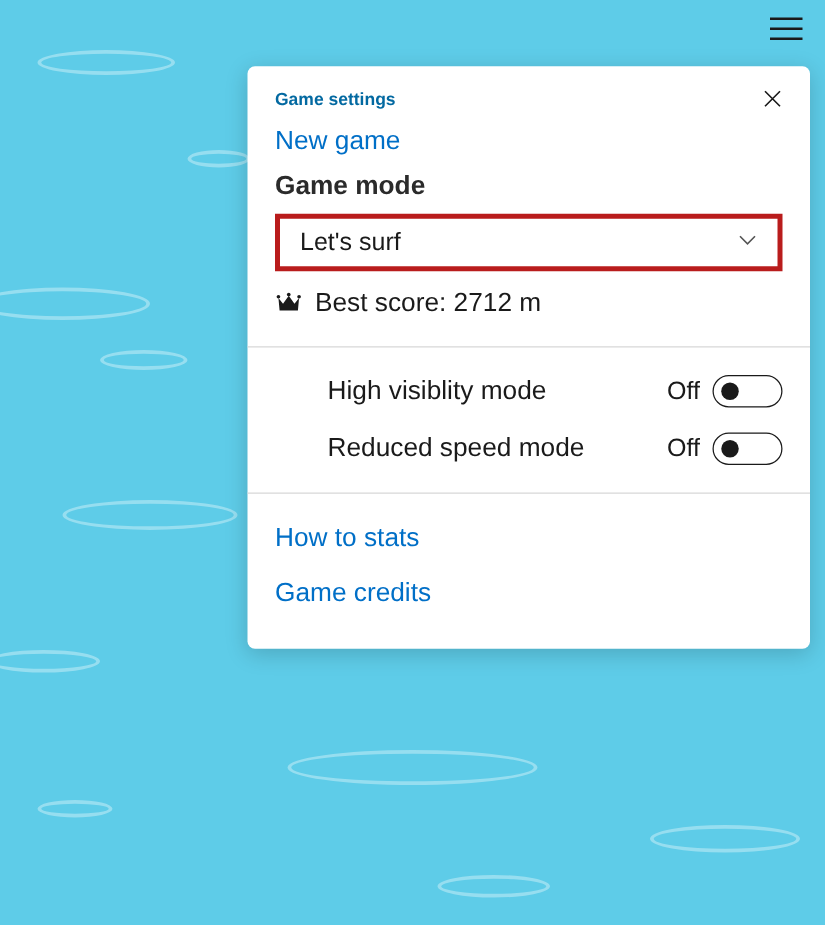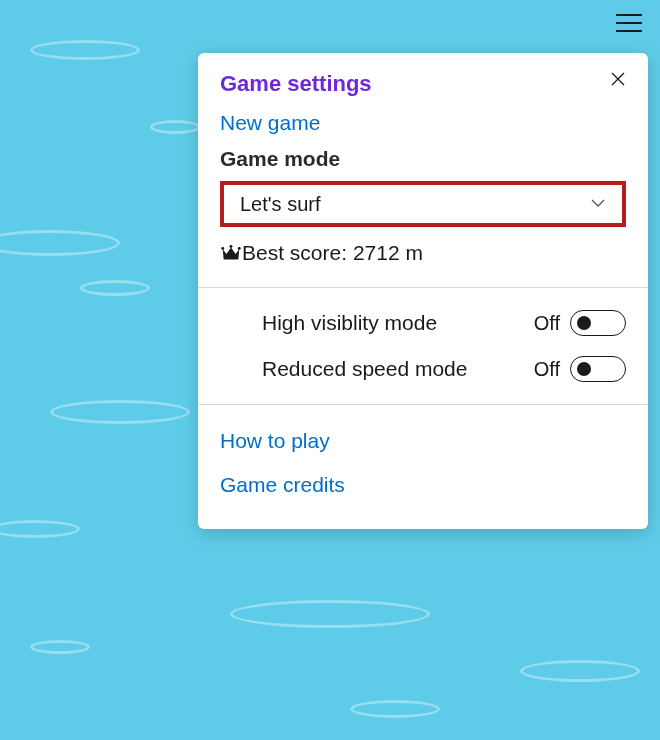--- a/index.html
+++ b/index.html
@@ -46,23 +46,23 @@
     background: #ffffff;
     border-radius: 6px;
     box-shadow: 0 4px 18px rgba(0,0,0,0.18);
     color: #1a1a1a;
   }
   .panel-header {
     padding: 18px 22px 0 22px;
     position: relative;
   }
   .panel-title {
-    font-size: 22px;
+    font-size: 14px;
     font-weight: 600;
-    color: #6d28d9;
+    color: #0369a1;
   }
   .close-btn {
     position: absolute;
     top: 18px;
     right: 20px;
     width: 20px;
     height: 20px;
     cursor: pointer;
     display: flex;
     align-items: center;
@@ -94,21 +94,21 @@
     justify-content: space-between;
     padding: 0 16px;
     font-size: 20px;
     color: #1a1a1a;
     cursor: pointer;
     background: #fff;
   }
   .chevron svg { width: 16px; height: 16px; }
   .score-row {
     display: flex;
-    align-items: center;
+    gap: 10px;
     padding: 14px 0 4px 0;
     font-size: 21px;
   }
   .crown-icon svg { width: 22px; height: 22px; display:block; }
   .divider {
     height: 1px;
     background: #d8d8d8;
     width: 100%;
   }
   .toggle-row {
@@ -232,16 +232,16 @@
         <div class="toggle">
           <div class="toggle-knob"></div>
         </div>
       </div>
     </div>
   </div>
 
   <div class="divider"></div>
 
   <div class="links-section">
-    <span class="link">How to play</span>
+    <span class="link">How to stats</span>
     <span class="link">Game credits</span>
   </div>
 </div>
 
 </body></html>

